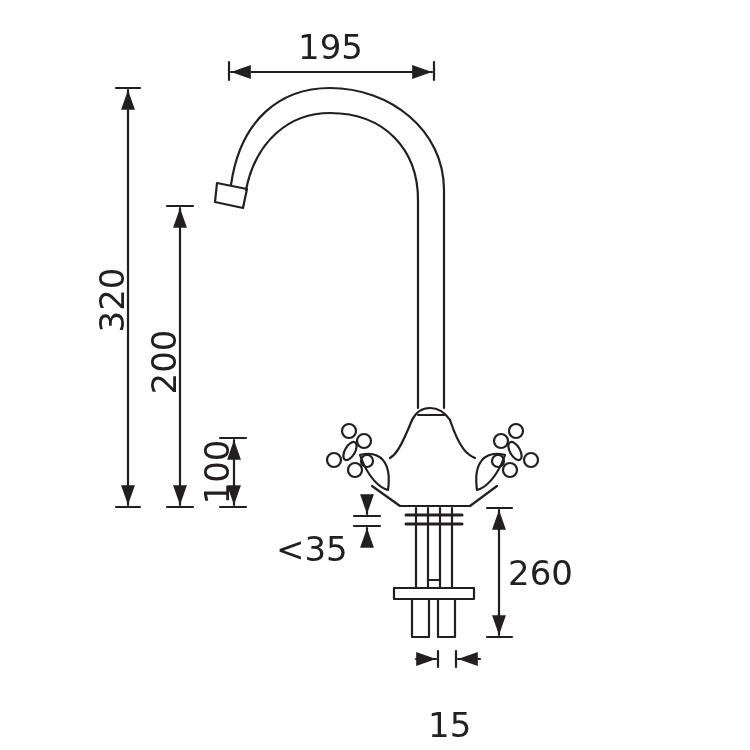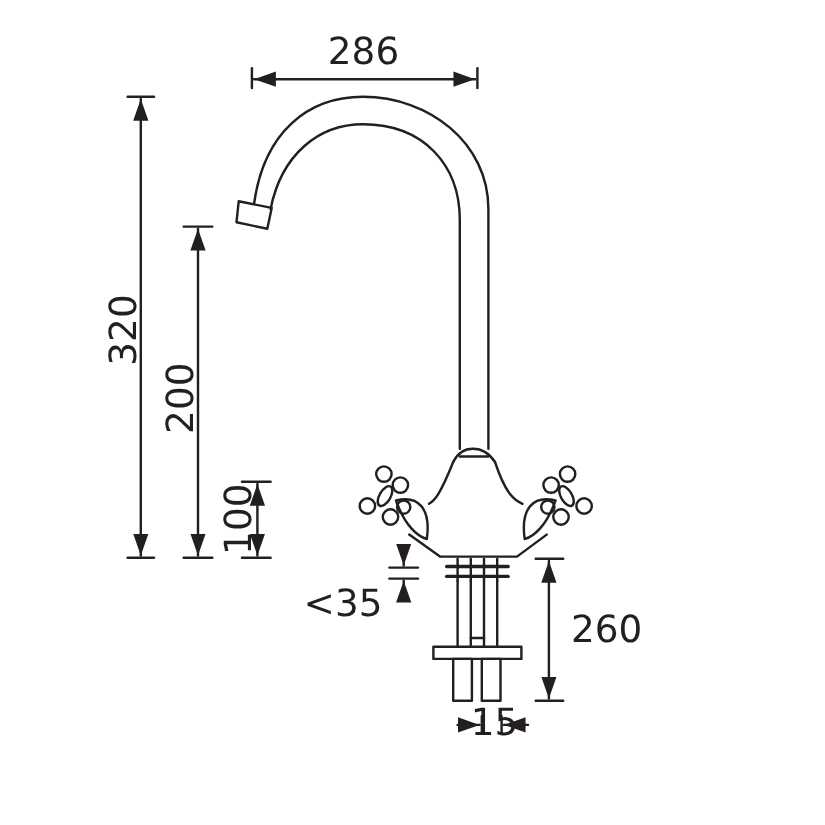--- a/index.html
+++ b/index.html
@@ -119,19 +119,19 @@
 
     <g>
       <line x1="438" y1="651" x2="438" y2="667"></line>
       <line x1="456" y1="651" x2="456" y2="667"></line>
       <line x1="416" y1="659" x2="436" y2="659" marker-end="url(#ar)"></line>
       <line x1="480" y1="659" x2="458" y2="659" marker-end="url(#ar)"></line>
     </g>
   </g>
 </svg>
 
-<div class="lbl" style="left:298px;top:30px;">286</div>
+<div class="lbl" style="left:298px;top:30px;">195</div>
 <div class="lbl rot" style="left:80px;top:283px;">320</div>
 <div class="lbl rot" style="left:132px;top:345px;">200</div>
 <div class="lbl rot" style="left:185px;top:455px;">100</div>
 <div class="lbl" style="left:276px;top:532px;">&lt;35</div>
-<div class="lbl" style="left:508px;top:556px;margin-left:11px;">260</div>
-<div class="lbl" style="left:428px;top:640px;">15</div>
+<div class="lbl" style="left:508px;top:556px;">260</div>
+<div class="lbl" style="left:428px;top:708px;">15</div>
 
 </body></html>

